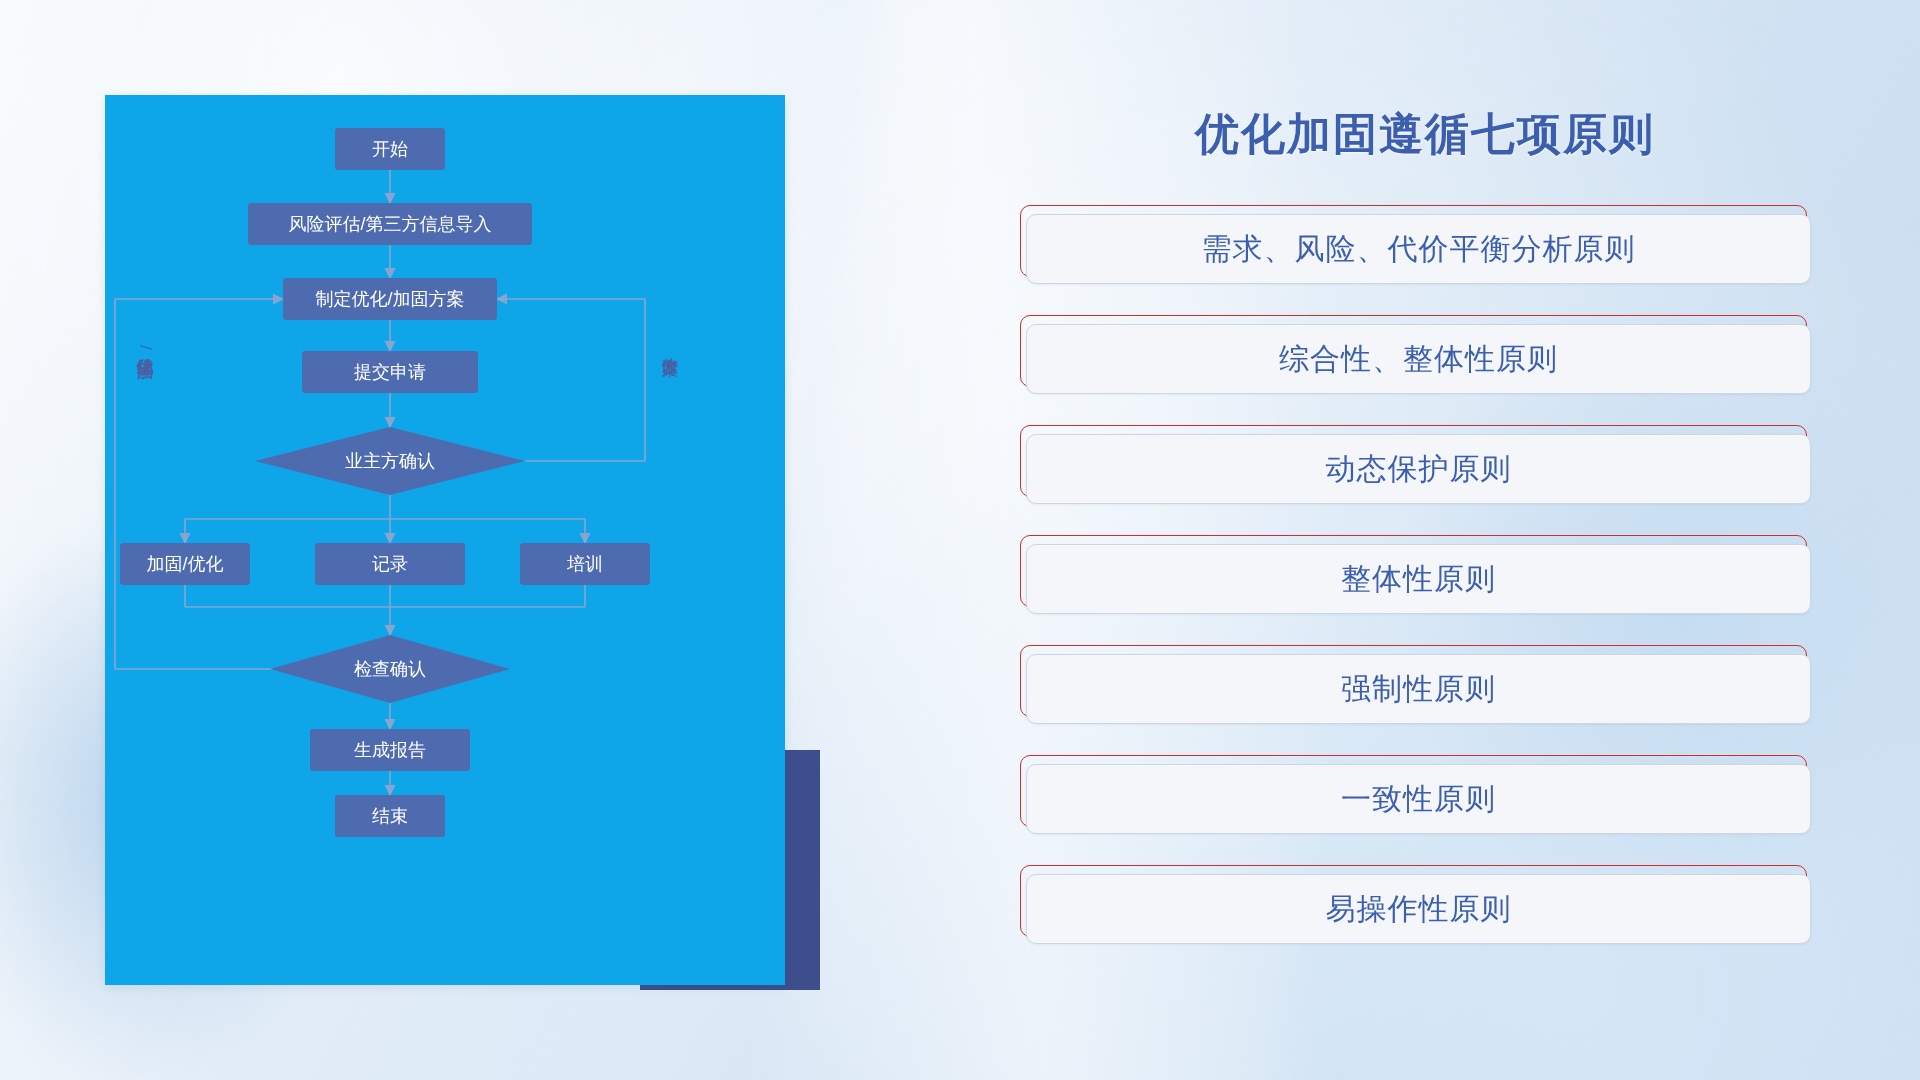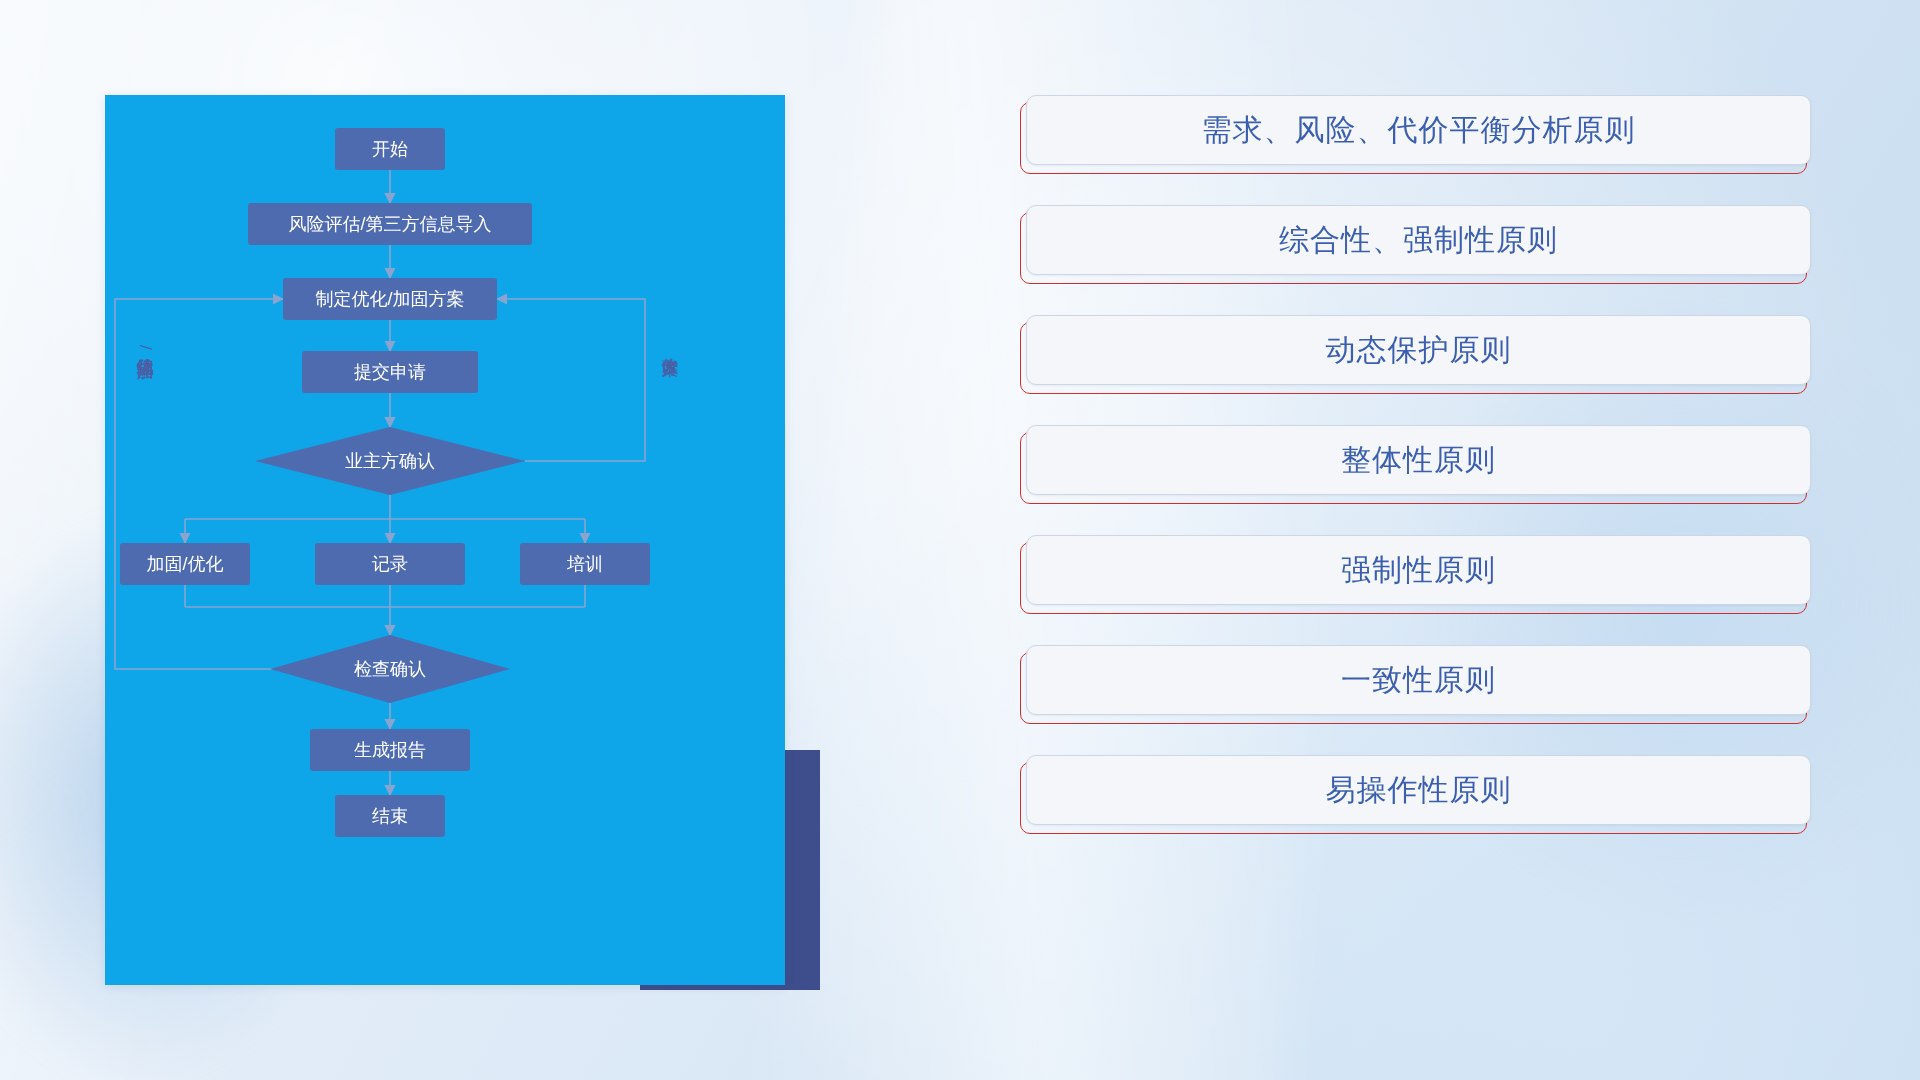--- a/index.html
+++ b/index.html
@@ -105,21 +105,21 @@
     top: 7px;
     width: 785px;
     height: 70px;
     border: 1.6px solid #d32c2c;
     border-radius: 10px;
     background: transparent;
   }
   .principle-pill {
     position: absolute;
     left: 6px;
-    top: 0;
+    top: 16px;
     width: 783px;
     height: 68px;
     border: 1.4px solid #ccd6e4;
     border-radius: 10px;
     background: #f4f6f9;
     display: flex;
     align-items: center;
     justify-content: center;
     box-shadow: 0 1px 2px rgba(60,90,140,0.08);
   }
@@ -232,32 +232,33 @@
       <rect x="230" y="700" width="110" height="42" rx="3" fill="#4f6bb0"></rect>
       <text class="node-text" x="285" y="722">结束</text>
     </g>
 
     <text class="side-label" x="40" y="250" writing-mode="tb" glyph-orientation-vertical="0" style="writing-mode: vertical-rl;">继续优化/加固</text>
     <text class="side-label" x="565" y="250" writing-mode="tb" glyph-orientation-vertical="0" style="writing-mode: vertical-rl;">方案修改</text>
   </svg>
 </div>
 
 <div id="right-panel">
+  <div id="principles-title">优化加固遵循七项原则</div>
 
   <div class="principle-row">
     <div class="principle-accent"></div>
     <div class="principle-pill">
       <span class="principle-text">需求、风险、代价平衡分析原则</span>
     </div>
   </div>
 
   <div class="principle-row">
     <div class="principle-accent"></div>
     <div class="principle-pill">
-      <span class="principle-text">综合性、强制性原则</span>
+      <span class="principle-text">综合性、整体性原则</span>
     </div>
   </div>
 
   <div class="principle-row">
     <div class="principle-accent"></div>
     <div class="principle-pill">
       <span class="principle-text">动态保护原则</span>
     </div>
   </div>
 

